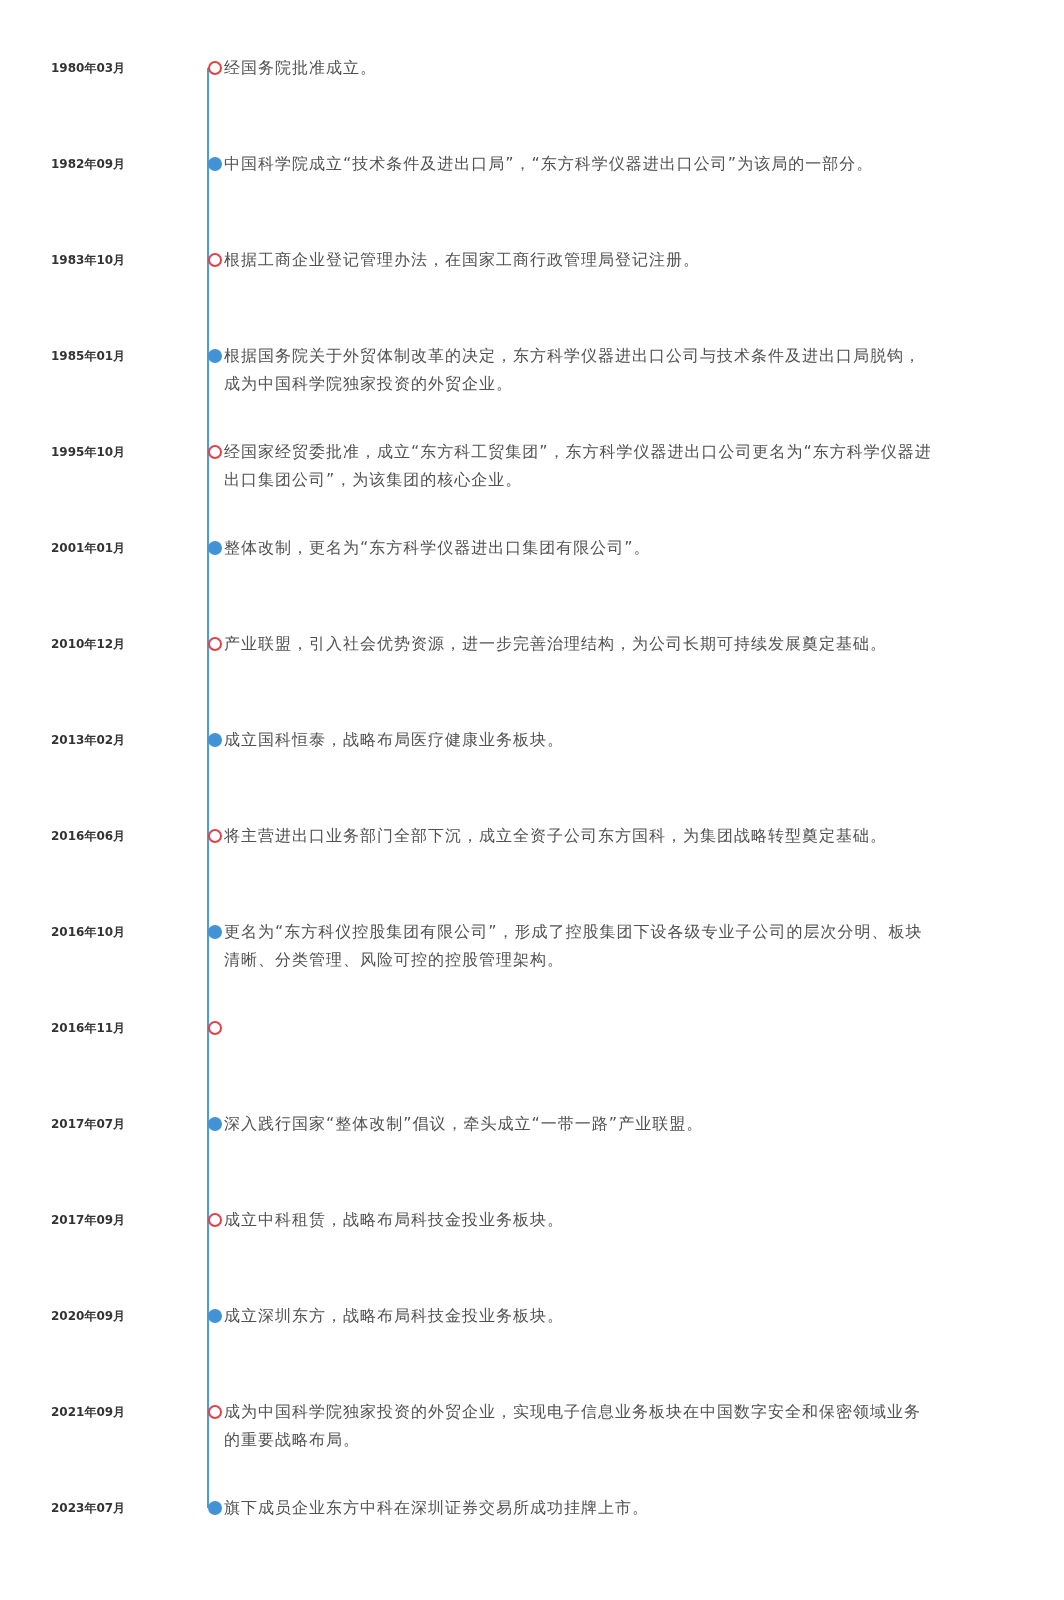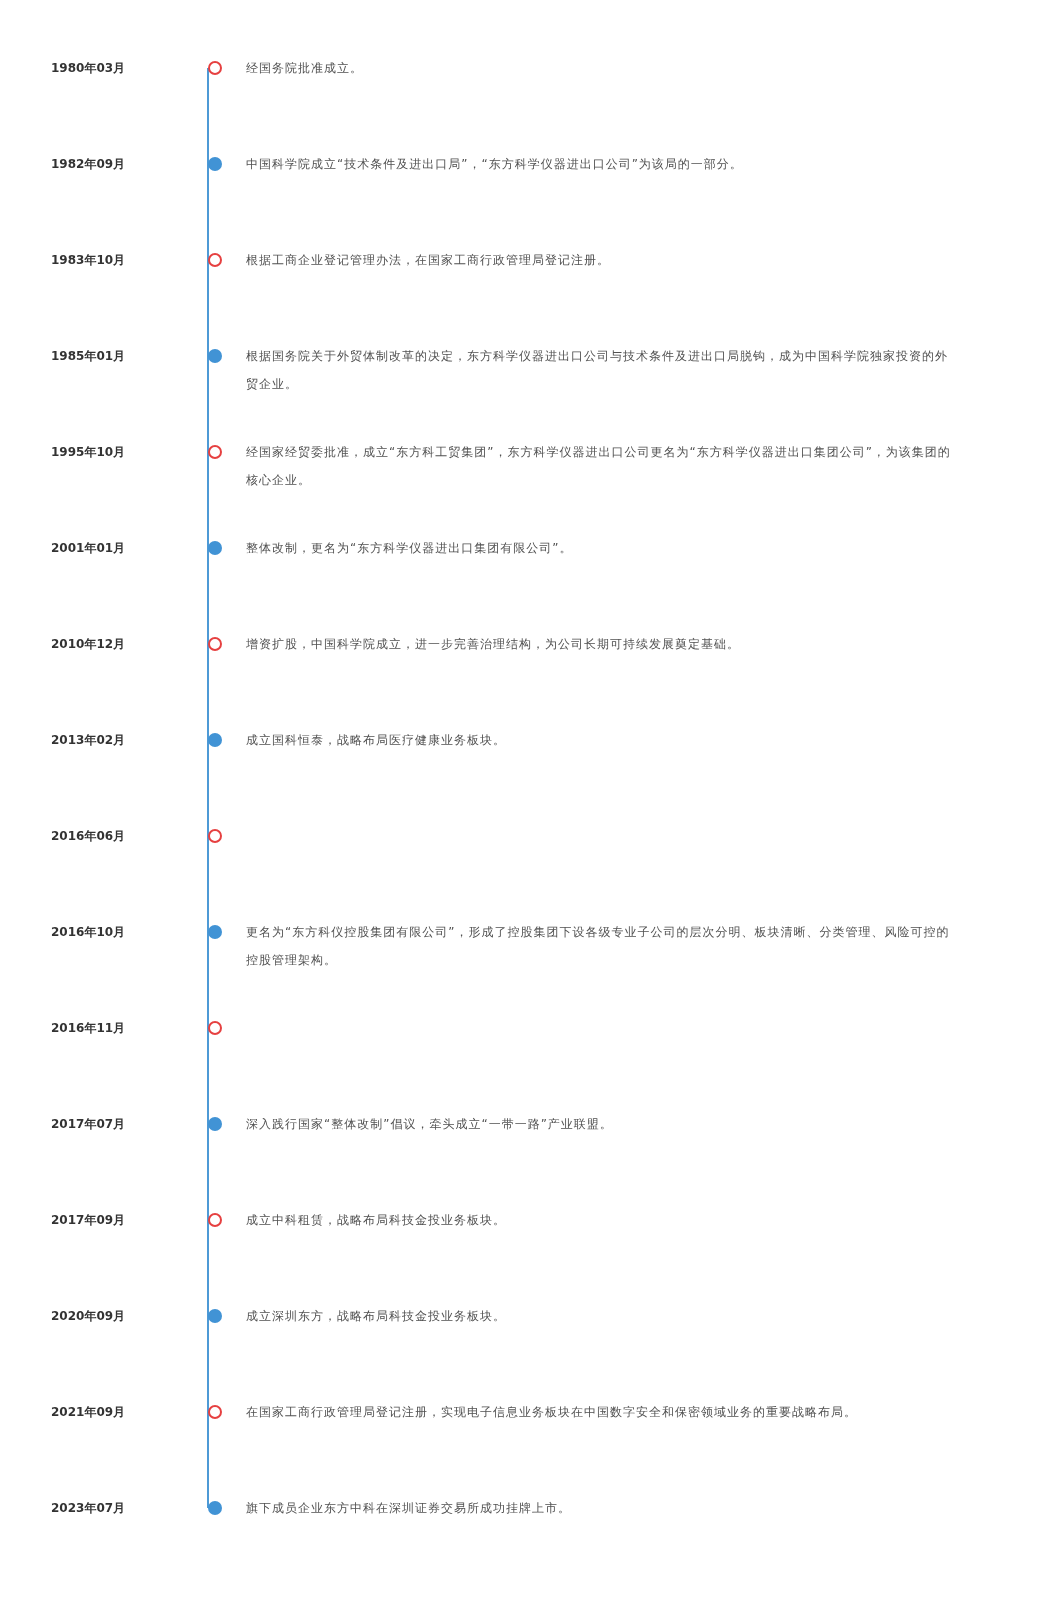--- a/index.html
+++ b/index.html
@@ -53,24 +53,23 @@
   }
   .marker {
     position: absolute;
     left: 0; top: 3px;
     width: 14px; height: 14px;
     border-radius: 50%;
   }
   .marker-filled { background: var(--dot-blue); }
   .marker-hollow { background: #ffffff; border: 2px solid var(--dot-red); }
   .col-text {
-    margin-left: 22px;
     margin-top: -4px;
     max-width: 712px;
-    font-size: 12px;
+    font-size: 16px;
     line-height: 28px;
     letter-spacing: 1px;
     color: var(--text-color);
   }
 </style>
 </head>
 <body>
 
 <div class="timeline">
   <div class="timeline-line"></div>
@@ -121,36 +120,37 @@
         <span class="marker marker-filled"></span>
       </div>
     <div class="col-text">整体改制，更名为“东方科学仪器进出口集团有限公司”。</div>
   </div>
 
   <div class="trow">
     <div class="col-date">2010年12月</div>
     <div class="col-marker">
         <span class="marker marker-hollow"></span>
       </div>
-    <div class="col-text">增资扩股，中国科学院成立，进一步完善治理结构，为公司长期可持续发展奠定基础。</div>
+    <div class="col-text">产业联盟，引入社会优势资源，进一步完善治理结构，为公司长期可持续发展奠定基础。</div>
   </div>
 
   <div class="trow">
     <div class="col-date">2013年02月</div>
     <div class="col-marker">
         <span class="marker marker-filled"></span>
       </div>
     <div class="col-text">成立国科恒泰，战略布局医疗健康业务板块。</div>
   </div>
 
   <div class="trow">
     <div class="col-date">2016年06月</div>
     <div class="col-marker">
         <span class="marker marker-hollow"></span>
       </div>
+    <div class="col-text">将主营进出口业务部门全部下沉，成立全资子公司东方国科，为集团战略转型奠定基础。</div>
   </div>
 
   <div class="trow">
     <div class="col-date">2016年10月</div>
     <div class="col-marker">
         <span class="marker marker-filled"></span>
       </div>
     <div class="col-text">更名为“东方科仪控股集团有限公司”，形成了控股集团下设各级专业子公司的层次分明、板块清晰、分类管理、风险可控的控股管理架构。</div>
   </div>
 
@@ -183,21 +183,21 @@
         <span class="marker marker-filled"></span>
       </div>
     <div class="col-text">成立深圳东方，战略布局科技金投业务板块。</div>
   </div>
 
   <div class="trow">
     <div class="col-date">2021年09月</div>
     <div class="col-marker">
         <span class="marker marker-hollow"></span>
       </div>
-    <div class="col-text">在国家工商行政管理局登记注册，实现电子信息业务板块在中国数字安全和保密领域业务的重要战略布局。</div>
+    <div class="col-text">成为中国科学院独家投资的外贸企业，实现电子信息业务板块在中国数字安全和保密领域业务的重要战略布局。</div>
   </div>
 
   <div class="trow">
     <div class="col-date">2023年07月</div>
     <div class="col-marker">
         <span class="marker marker-filled"></span>
       </div>
     <div class="col-text">旗下成员企业东方中科在深圳证券交易所成功挂牌上市。</div>
   </div>
 </div>

